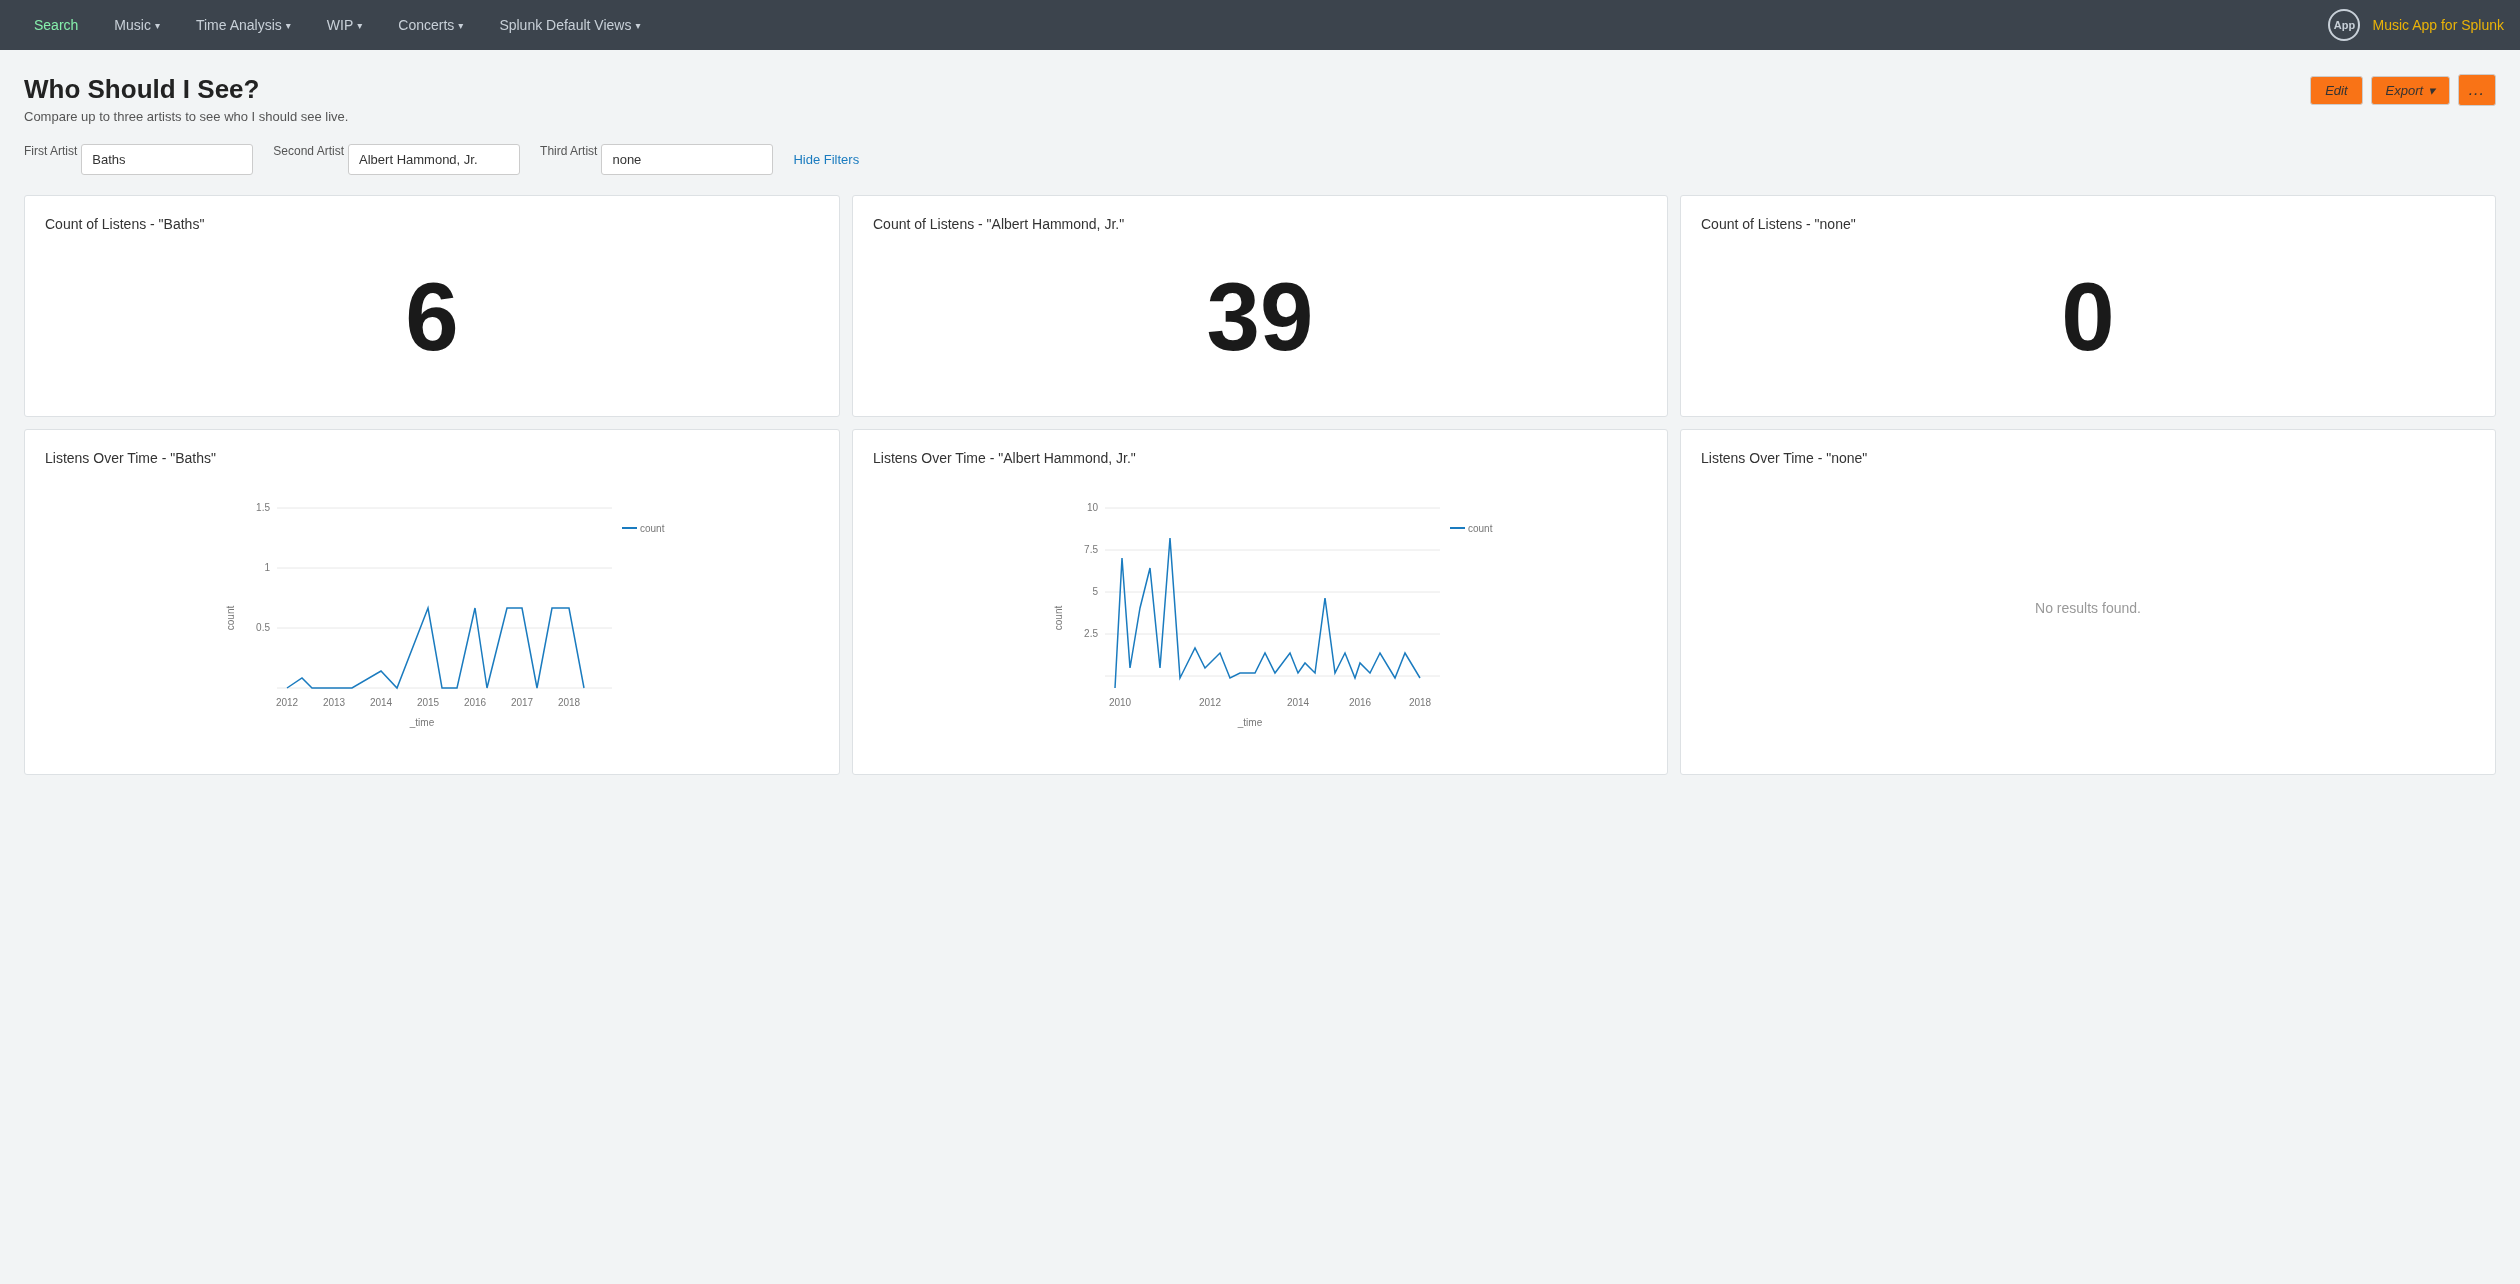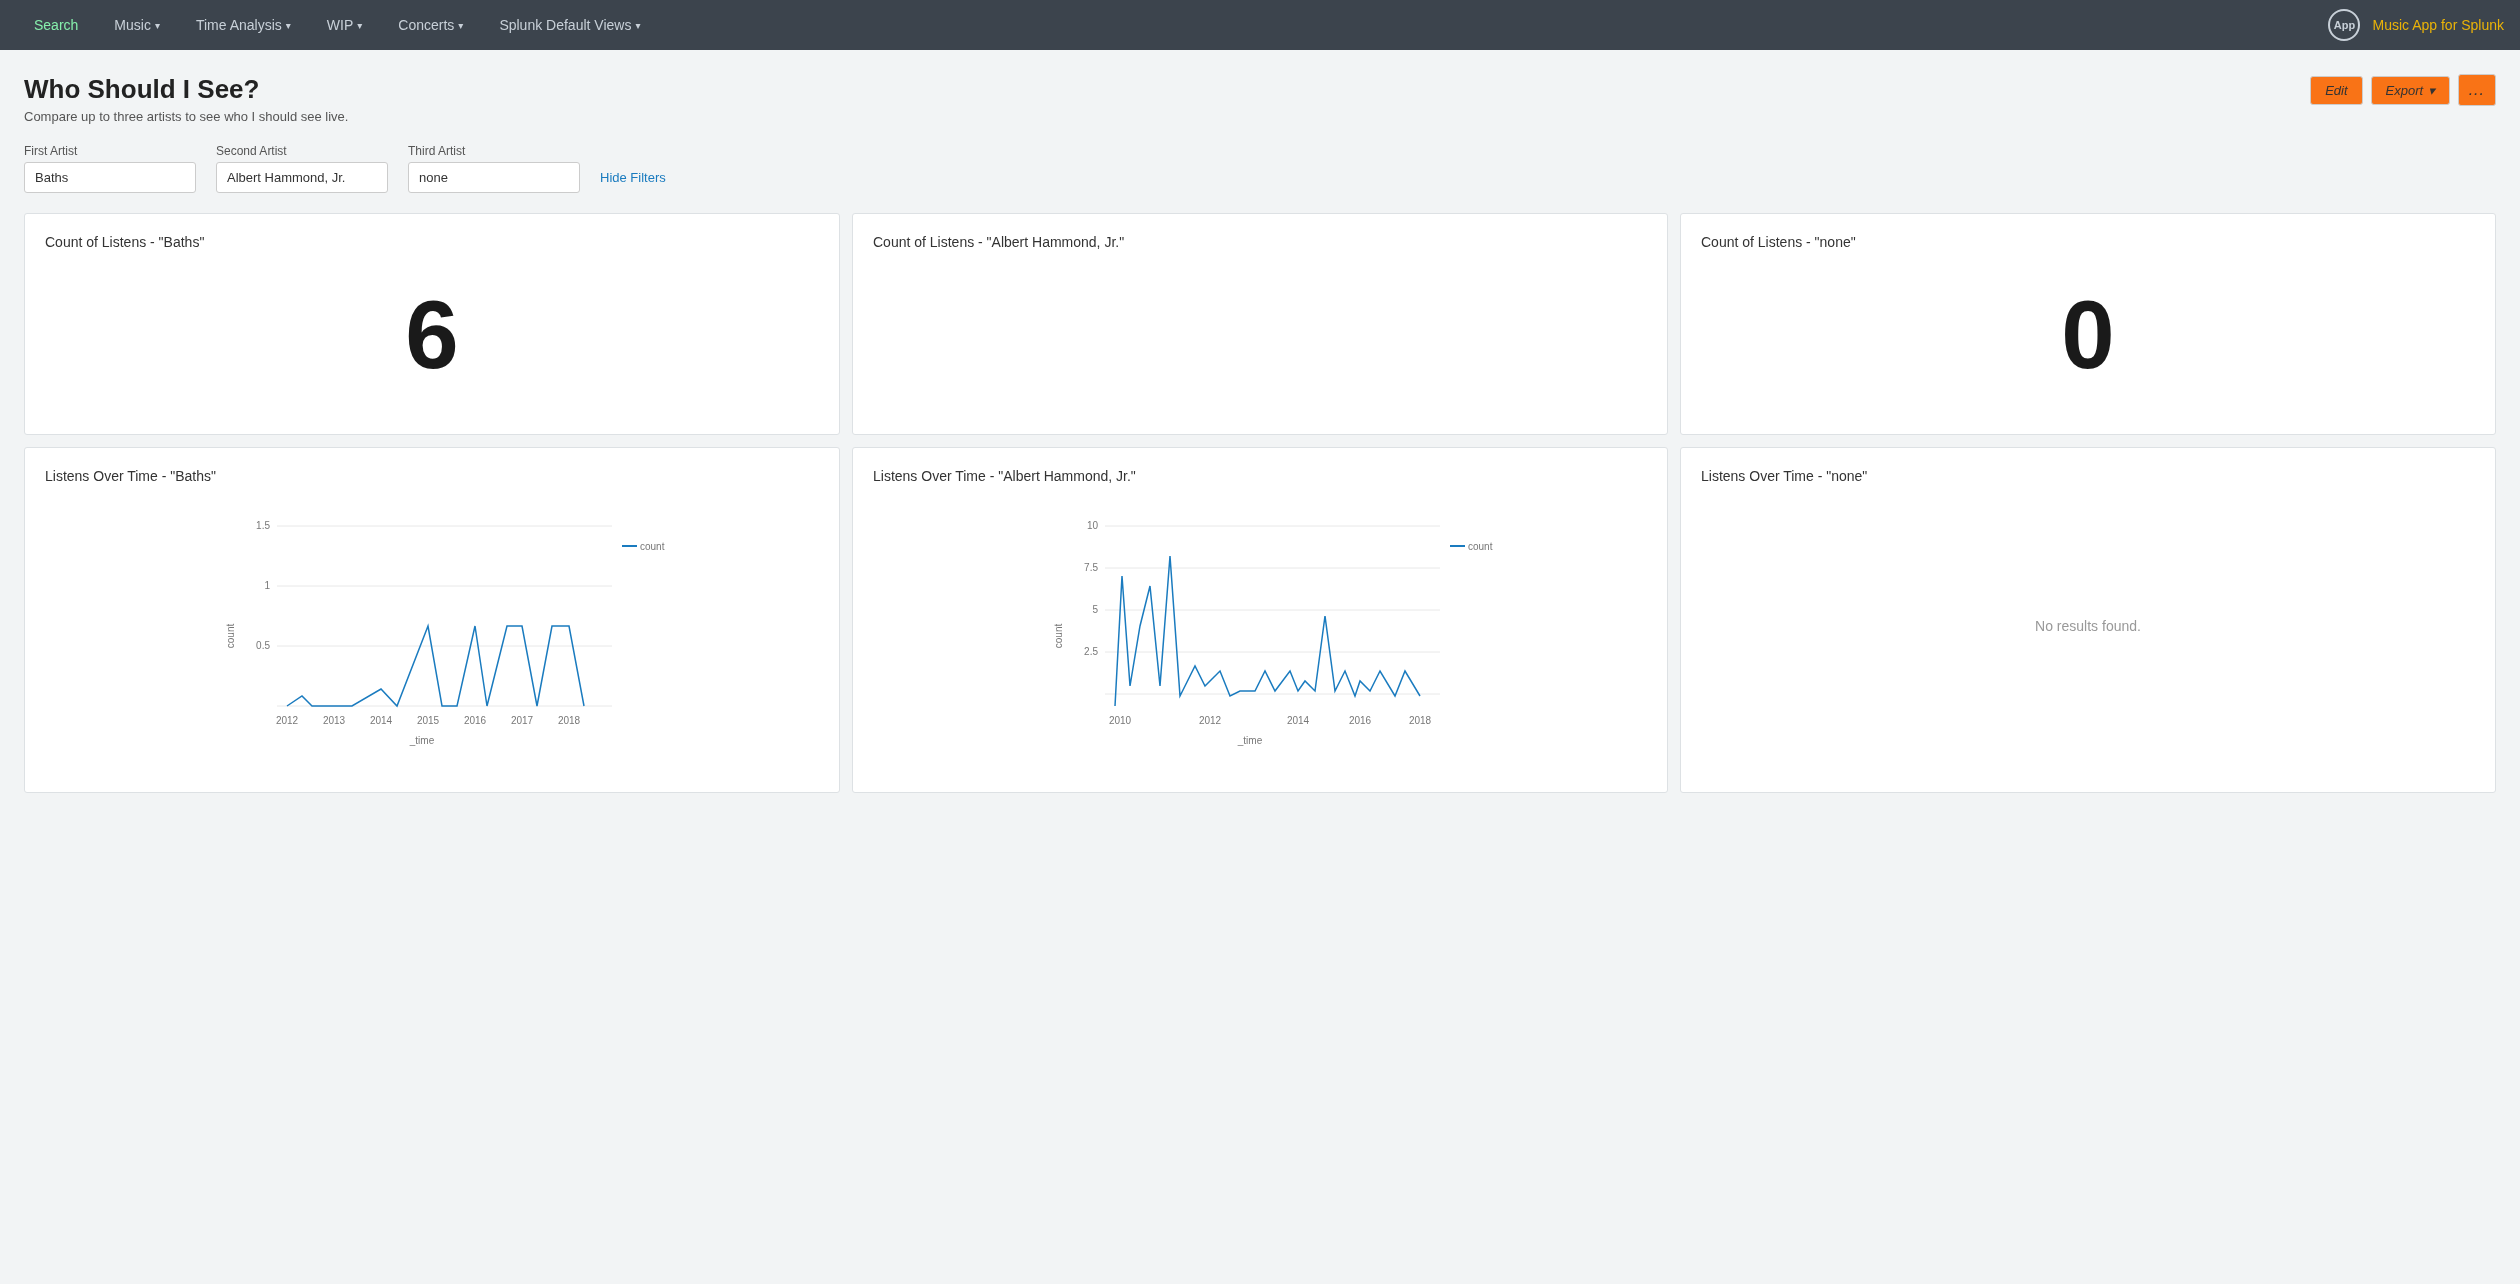--- a/index.html
+++ b/index.html
@@ -63,21 +63,21 @@
     }
     .btn-dots { padding: 6px 10px; font-size: 16px; letter-spacing: 1px; }
 
     
     .filters-row {
       display: flex;
       align-items: flex-end;
       gap: 20px;
       margin: 20px 0 20px 0;
     }
-    .filter-group { display: flex; flex-direction: column; gap: 4px; }
+    .filter-group { display: flex; flex-direction: row; gap: 4px; }
     .filter-label { font-size: 12px; color: #555; font-weight: 500; }
     .filter-input {
       border: 1px solid #ccc;
       border-radius: 3px;
       padding: 7px 10px;
       font-size: 13px;
       width: 172px;
       background: #fff;
       color: #333;
     }
@@ -228,20 +228,21 @@
 
   <div class="cards-grid">
 
     <div class="card">
       <div class="card-title">Count of Listens - "Baths"</div>
       <div class="card-big-number">6</div>
     </div>
 
     <div class="card">
       <div class="card-title">Count of Listens - "Albert Hammond, Jr."</div>
+      <div class="card-big-number">39</div>
     </div>
 
     <div class="card">
       <div class="card-title">Count of Listens - "none"</div>
       <div class="card-big-number">0</div>
     </div>
   </div>
 
   <div style="height:12px"></div>
 

